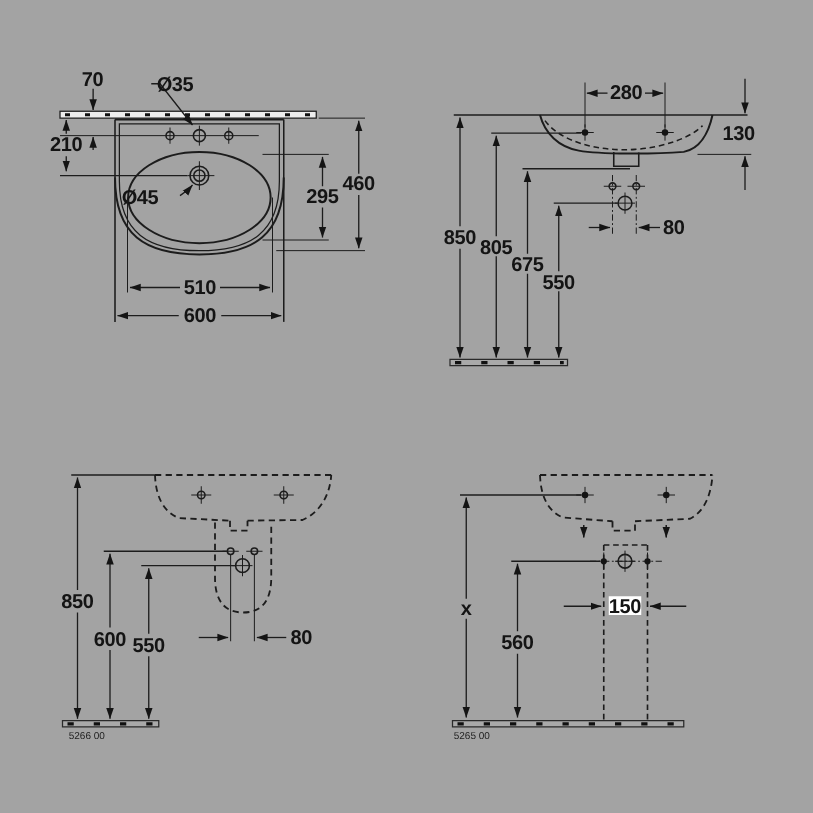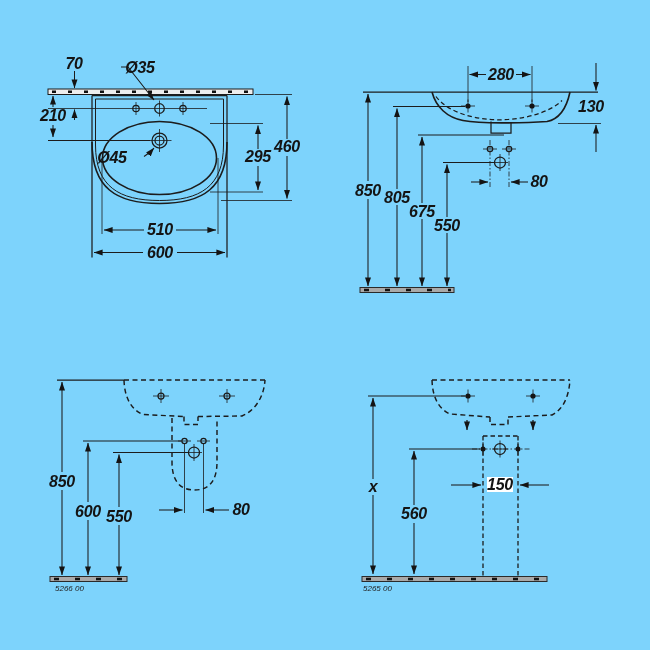--- a/index.html
+++ b/index.html
@@ -1,16 +1,16 @@
 <!DOCTYPE html>
 <html><head>
 <meta charset="utf-8">
 <style>
   html,body{margin:0;padding:0;background:#ffffff;}
-  .canvas{position:relative;width:650px;height:650px;background:#7dd3fc;font-style:italic;}
+  .canvas{position:relative;width:650px;height:650px;background:#a3a3a3;}
   svg{display:block;}
   .ln{stroke:#1c1c1c;stroke-width:1.25;fill:none;}
   .thick{stroke-width:1.6;}
   .w1{stroke-width:1;}
   .thin{stroke:#1c1c1c;stroke-width:0.8;fill:none;}
   .dl{stroke:#1c1c1c;stroke-width:1.05;fill:none;}
   .dash{stroke-dasharray:4.5,3;}
   .dashb{stroke:#1c1c1c;stroke-width:1.45;fill:none;stroke-dasharray:5,3.5;}
   .dashp{stroke:#1c1c1c;stroke-width:1.3;fill:none;stroke-dasharray:4.5,3;}
   .dashdot{stroke-dasharray:5,2,1.5,2;}

